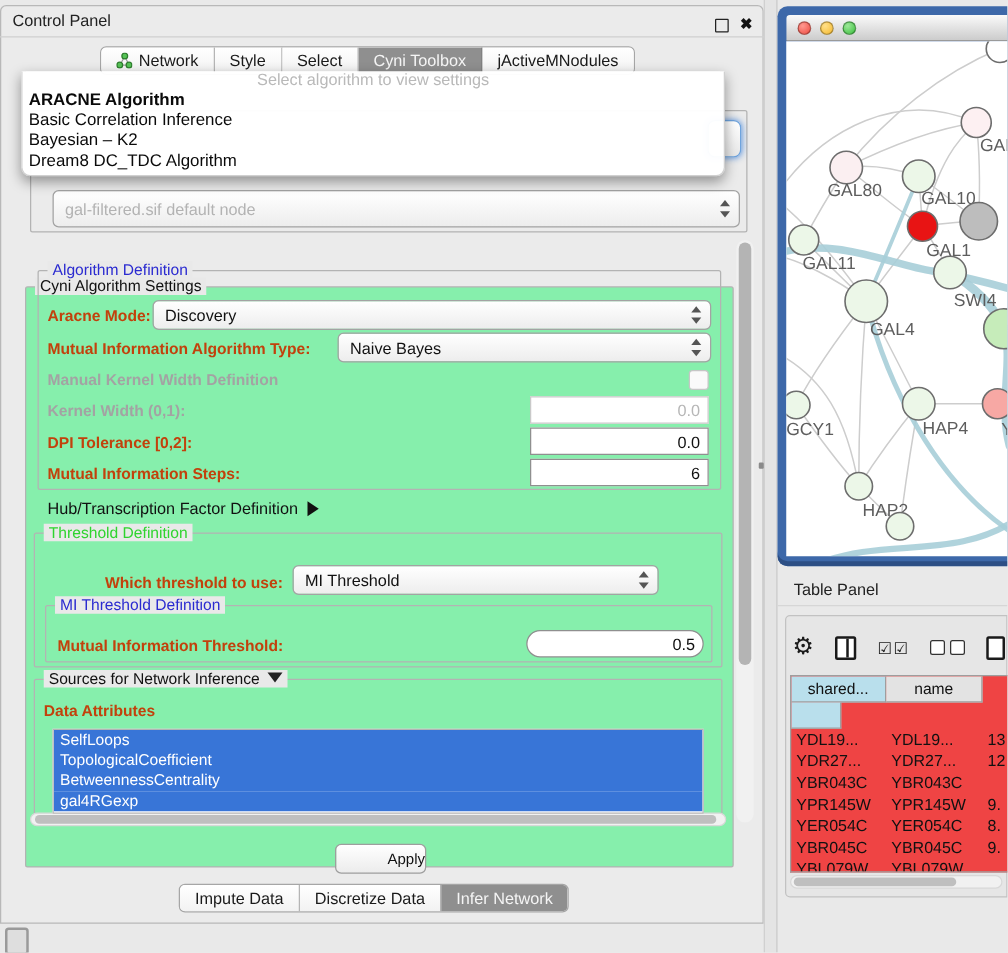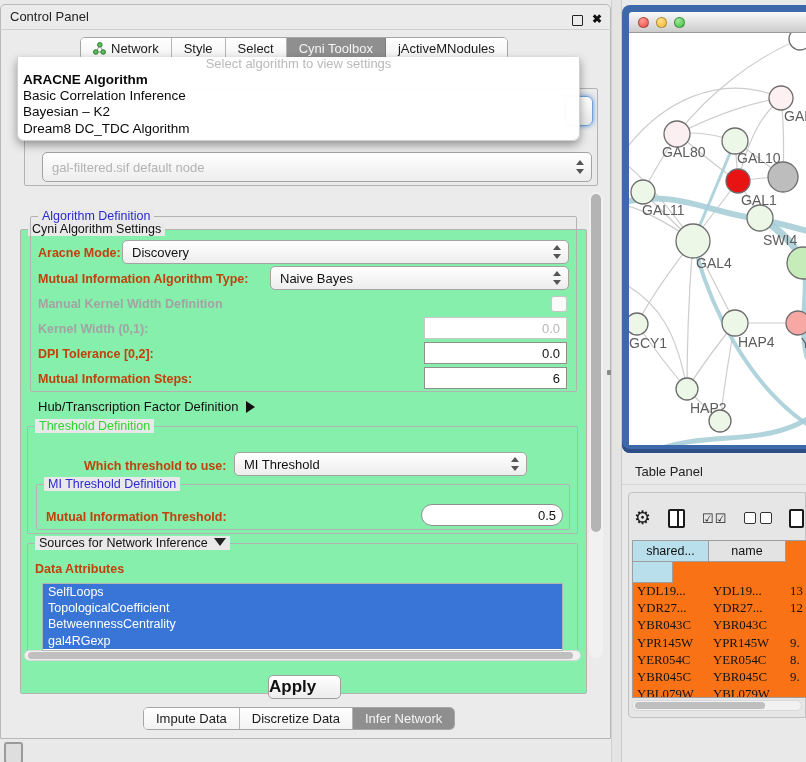--- a/index.html
+++ b/index.html
@@ -40,44 +40,44 @@
   .tri-r{display:inline-block;width:0;height:0;border-top:6px solid transparent;border-bottom:6px solid transparent;border-left:9px solid #111;margin-left:8px;vertical-align:-2px;}
   .tri-d{display:inline-block;width:0;height:0;border-left:6px solid transparent;border-right:6px solid transparent;border-top:8px solid #222;margin-left:6px;vertical-align:1px;}
   
   #attrlist{left:42px;top:583px;width:519px;height:66px;background:#fff;border:1px solid #b5b5b5;overflow:hidden;z-index:2;}
   .attr-item{height:16.2px;line-height:16.2px;background:#3875d7;color:#fff;font-size:12.5px;padding-left:5px;}
   .vsb{position:absolute;background:#f1f1f1;border-radius:7px;}
   .vsb .thumb{position:absolute;left:2px;right:2px;background:#b4b4b4;border-radius:6px;}
   .hsb{position:absolute;background:#f1f1f1;border:1px solid #d8d8d8;border-radius:7px;box-sizing:border-box;}
   .hsb .thumb{position:absolute;top:1px;bottom:1px;background:#bfbfbf;border-radius:6px;}
   
-  #applybtn{left:268px;top:675px;width:71px;height:22px;background:linear-gradient(#ffffff,#ececec);border:1px solid #9e9e9e;border-radius:5px;font-size:17px;color:#111;display:flex;align-items:center;justify-content:flex-start;font-weight:bold;}
+  #applybtn{left:268px;top:675px;width:71px;height:22px;background:linear-gradient(#ffffff,#ececec);border:1px solid #9e9e9e;border-radius:5px;font-size:12px;color:#111;display:flex;align-items:center;justify-content:flex-end;}
   
   #splitter{left:611px;top:0;width:11px;height:762px;background:#e4e4e4;border-left:1px solid #d0d0d0;border-right:1px solid #cacaca;box-sizing:border-box;}
   #splitdot{left:607px;top:370px;width:4px;height:5px;background:#8a8a8a;border-radius:1px;}
   
   #netwin{left:622px;top:5px;width:184px;height:448px;background:#3d68a9;border-radius:8px 0 0 8px;box-shadow:inset 0 -4px 0 #2d4f85;}
   #nettitle{left:629px;top:12px;width:177px;height:21px;background:linear-gradient(#fafafa,#cccccc);border-bottom:1px solid #9a9a9a;display:flex;align-items:center;padding-left:9px;box-sizing:border-box;border-radius:3px 0 0 0;}
   .tl{width:11px;height:11px;border-radius:50%;margin-right:7px;border:1px solid rgba(0,0,0,.3);box-sizing:border-box;}
   #netcanvas{left:629px;top:33px;width:177px;height:412px;background:#fff;overflow:hidden;}
   
   #tptitle{left:622px;top:458px;width:184px;height:27px;display:flex;align-items:center;padding-left:13px;box-sizing:border-box;font-size:13px;color:#222;border-bottom:1px solid #d6d6d6;}
   #tpbox{left:628px;top:492px;width:178px;height:226px;background:#e6e6e6;border:1px solid #c2c2c2;border-radius:4px 0 0 4px;box-sizing:border-box;}
   #tptoolbar{left:634px;top:503px;width:172px;height:30px;display:flex;align-items:center;gap:17px;}
   .gear{font-size:19px;color:#1a1a1a;line-height:20px;}
   .colico{width:17px;height:19px;border:2px solid #1a1a1a;border-radius:2px;position:relative;box-sizing:border-box;background:#fff;}
   .colico:before{content:"";position:absolute;left:50%;top:0;bottom:0;width:2px;background:#1a1a1a;}
   .ckpair{font-size:13px;color:#1a1a1a;letter-spacing:1px;}
   .boxpair{display:flex;gap:4px;}
   .boxpair i{width:10px;height:10px;border:1.5px solid #333;border-radius:2px;background:#fff;}
   .fileico{width:15px;height:19px;border:2px solid #1a1a1a;border-radius:2px;background:#fff;box-sizing:border-box;}
-  #nettable{left:632px;top:540px;width:174px;height:158px;background:#f97316;border:1px solid #9e9e9e;border-right:none;overflow:hidden;box-sizing:border-box;}
+  #nettable{left:632px;top:540px;width:174px;height:158px;background:#ef4444;border:1px solid #9e9e9e;border-right:none;overflow:hidden;box-sizing:border-box;}
   .th{display:inline-block;height:21px;line-height:21px;text-align:center;font-size:12.5px;color:#111;border-right:1px solid #9e9e9e;border-bottom:1px solid #9e9e9e;box-sizing:border-box;vertical-align:top;}
   .trow{height:17.2px;line-height:17.2px;white-space:nowrap;}
-  .td{display:inline-block;font-size:12.8px;color:#111;padding-left:4px;box-sizing:border-box;overflow:hidden;vertical-align:top;font-family:Liberation Serif, serif;}
+  .td{display:inline-block;font-size:12.8px;color:#111;padding-left:4px;box-sizing:border-box;overflow:hidden;vertical-align:top;}
   #tphsb{left:632px;top:700px;width:170px;height:11px;}
   
   #miniicon{left:4px;top:742px;width:19px;height:22px;border:2px solid #9a9a9a;background:#dedede;border-radius:3px;box-sizing:border-box;}
   .netlabel{font-size:14px;fill:#5d5d5d;font-family:"Liberation Sans",sans-serif;}
 </style>
 </head>
 <body>
 
 <div class="abs" id="cpwin"></div>
 <div class="abs" id="cptitle">

